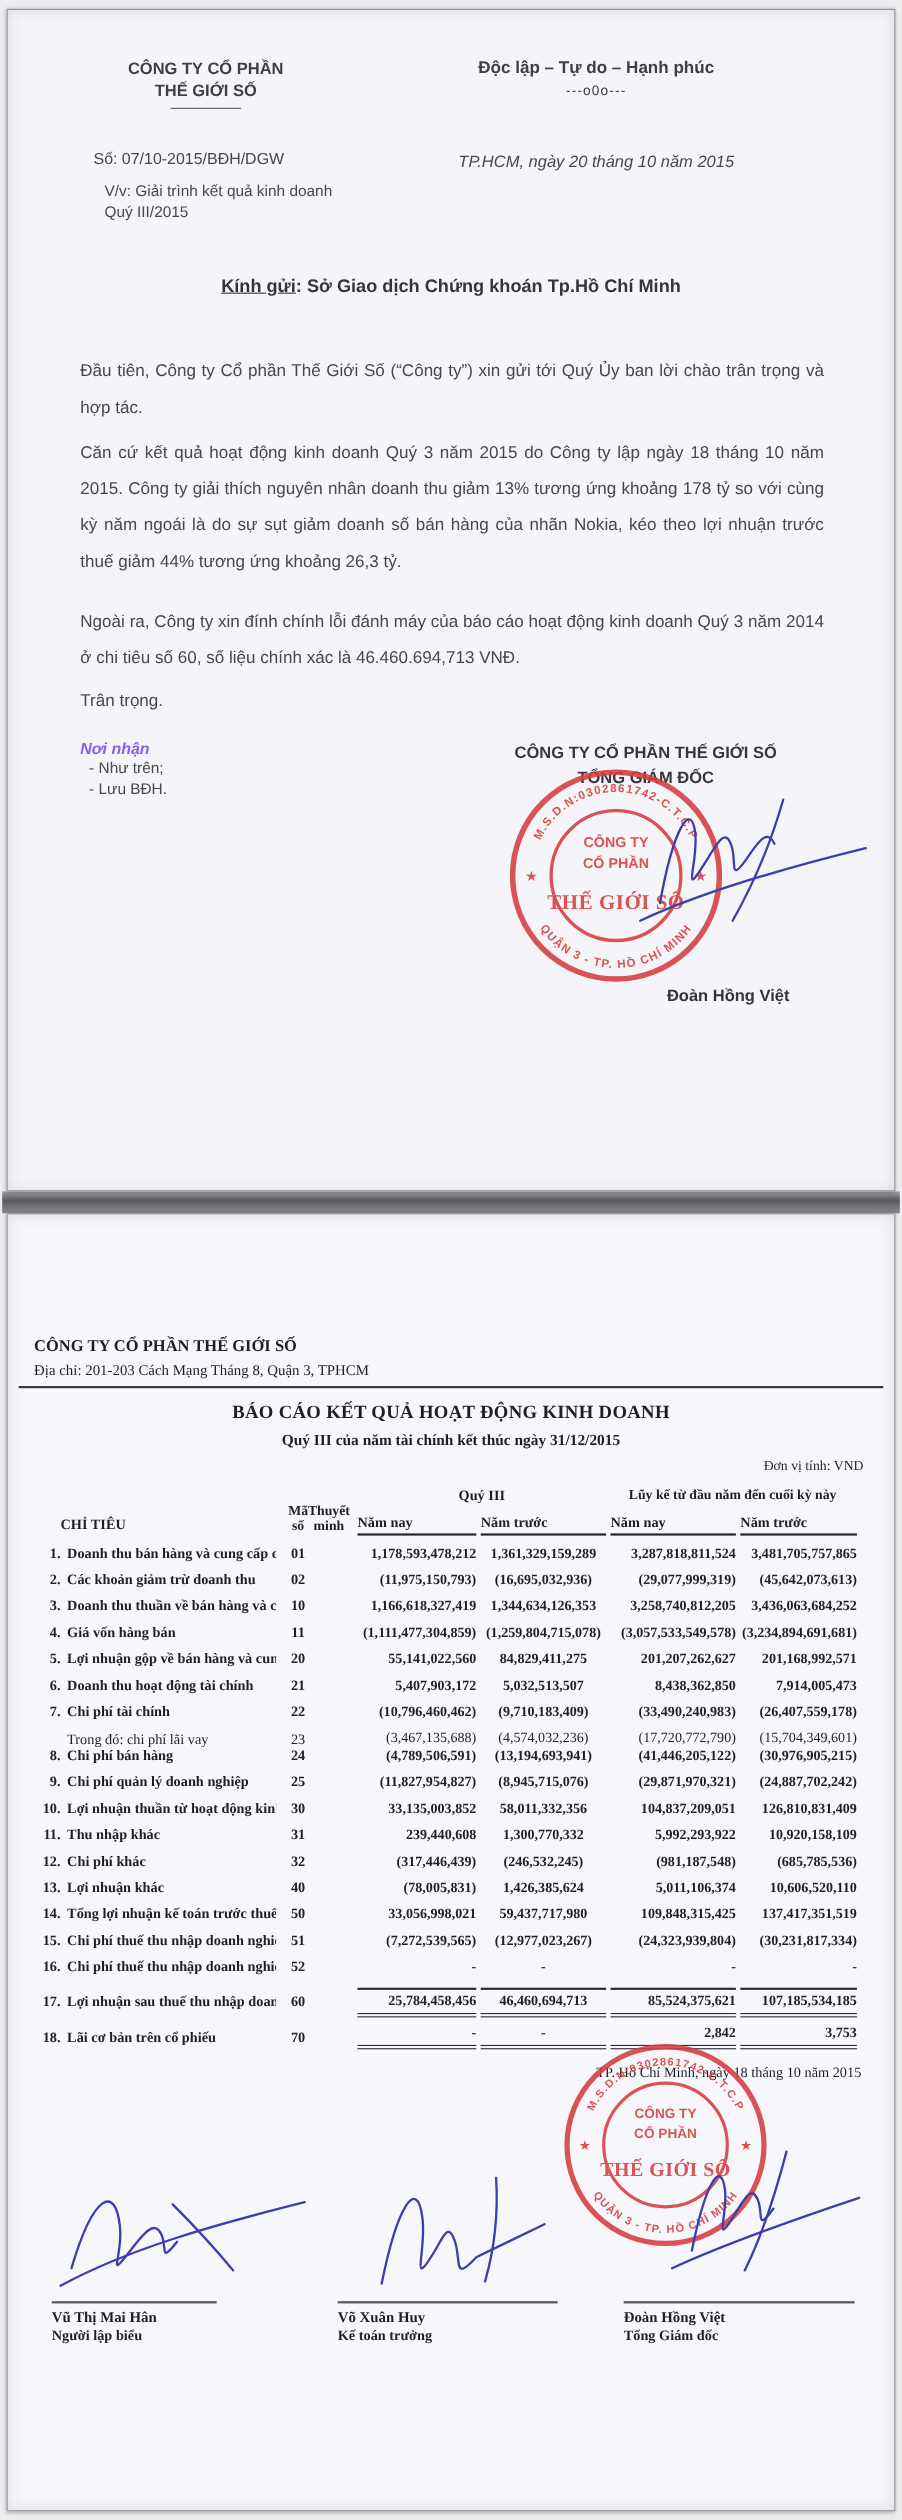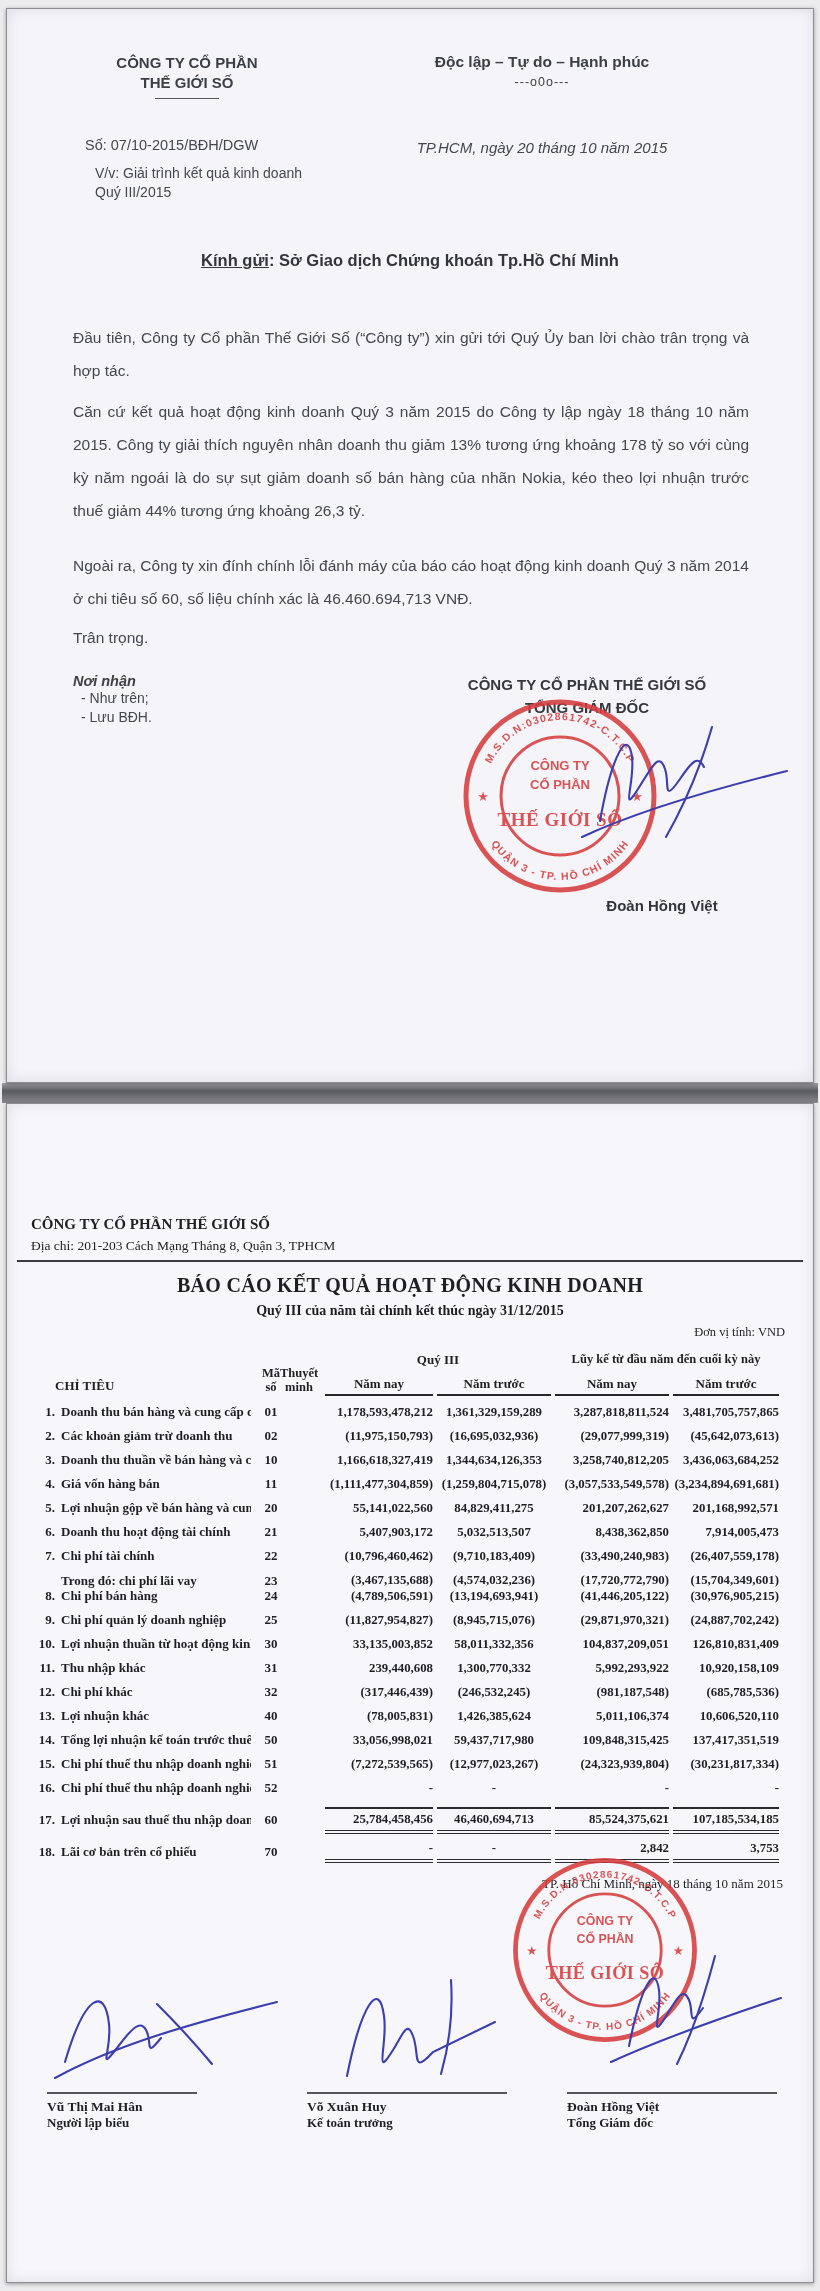--- a/index.html
+++ b/index.html
@@ -21,58 +21,58 @@
   .p1-national .l2{font-weight:bold;font-size:15.5px;}
   .p1-national .l3{font-size:12.5px;letter-spacing:1px;}
   .p1-ref{left:78px;top:128px;font-size:14.5px;}
   .p1-date{left:300px;top:130px;width:470px;text-align:center;font-style:italic;font-size:15px;}
   .p1-subject{left:88px;top:155px;width:212px;font-size:14px;line-height:19px;}
   .p1-salute{left:0;top:242px;width:100%;text-align:center;font-size:16.5px;font-weight:bold;color:#34353b;}
   .p1-salute .u{text-decoration:underline;}
   .p1-par{left:66px;width:676px;text-align:justify;line-height:33px;}
   .p1-closing{left:66px;top:620px;}
   .p1-recip{left:66px;top:664px;font-size:14.5px;}
-  .p1-recip .h{font-weight:bold;font-style:italic;color:#404040;}
+  .p1-recip .h{font-weight:bold;font-style:italic;color:#8b5cf6;}
   .p1-recip .it{margin-left:8px;line-height:19px;font-size:14px;}
   .p1-signhead{left:390px;top:664px;width:380px;text-align:center;font-weight:bold;color:#36373d;font-size:15px;line-height:23px;}
   .p1-name{left:540px;top:888px;width:230px;text-align:center;font-weight:bold;color:#34353b;font-size:15px;}
 
   
   .stamp{opacity:.88;}
   .st-ring{font-family:"Liberation Sans",sans-serif;font-size:10.5px;font-weight:bold;letter-spacing:1.2px;fill:#d63c3e;}
   .st-star{font-size:13px;fill:#d63c3e;}
   .st-c1{font-family:"Liberation Sans",sans-serif;font-size:13px;font-weight:bold;fill:#d63c3e;}
   .st-c2{font-family:"Liberation Serif",serif;font-size:19px;font-weight:bold;letter-spacing:.5px;fill:#d63c3e;}
   .st-circle{fill:none;stroke:#d63c3e;}
 
   .sig path{fill:none;stroke:#3c3eae;stroke-width:2.1px;stroke-linecap:round;}
 
   
   .p2-company{left:24px;top:112px;font-weight:bold;font-size:15px;}
   .p2-address{left:24px;top:134px;font-size:13.5px;}
   .p2-hr{left:10px;top:156px;width:786px;border-top:2px solid #3a3b40;}
-  .p2-title{left:0;top:170px;width:100%;text-align:center;font-weight:bold;font-size:20px;letter-spacing:.3px;}
+  .p2-title{left:0;top:170px;width:100%;text-align:center;font-weight:bold;font-size:17px;letter-spacing:.3px;}
   .p2-subtitle{left:0;top:199px;width:100%;text-align:center;font-weight:bold;font-size:14px;}
   .p2-unit{right:28px;top:221px;font-size:12.5px;}
   .p2-head{left:0;top:236px;width:100%;height:56px;font-weight:bold;}
   .h-item{left:48px;bottom:2px;font-size:13px;position:absolute;}
   .h-code{left:250px;bottom:2px;width:28px;text-align:center;font-size:12.5px;line-height:14px;position:absolute;}
   .h-note{left:266px;bottom:2px;width:48px;text-align:center;font-size:12.5px;line-height:14px;position:absolute;left:268px;}
   .h-q3{left:318px;top:12px;width:226px;text-align:center;font-size:13px;position:absolute;}
   .h-ytd{left:544px;top:12px;width:230px;text-align:center;font-size:12.5px;position:absolute;}
-  .h-sub{position:absolute;bottom:0;height:18px;text-align:center;font-size:13px;border-bottom:2px solid #26262a;}
+  .h-sub{position:absolute;bottom:0;height:18px;text-align:left;font-size:13px;border-bottom:2px solid #26262a;}
   .h-v1{left:318px;width:108px;}
   .h-v2{left:430px;width:114px;}
   .h-v3{left:548px;width:114px;}
   .h-v4{left:666px;width:106px;}
 
   .rows{left:0;top:296px;width:100%;position:absolute;}
   .row{display:flex;align-items:center;height:24px;font-weight:bold;font-size:13px;}
   .row.sub{height:19px;margin-top:-3px;font-weight:normal;}
-  .row.sub .cell{font-weight:bold;margin-top:12px;}
+  .row.sub .cell{font-weight:normal;margin-top:12px;}
   .c-no{margin-left:14px;width:34px;text-align:right;}
   .c-label{margin-left:6px;width:190px;white-space:nowrap;overflow:hidden;}
   .c-code{margin-left:6px;width:28px;text-align:center;}
   .c-note{margin-left:4px;width:36px;}
   .c-val{text-align:right;font-size:12.8px;}
   .v1{width:108px;}
   .v2{margin-left:4px;width:114px;text-align:center;}
   .v3{margin-left:4px;width:114px;}
   .v4{margin-left:4px;width:106px;}
   .row.mt{margin-top:8px;}

